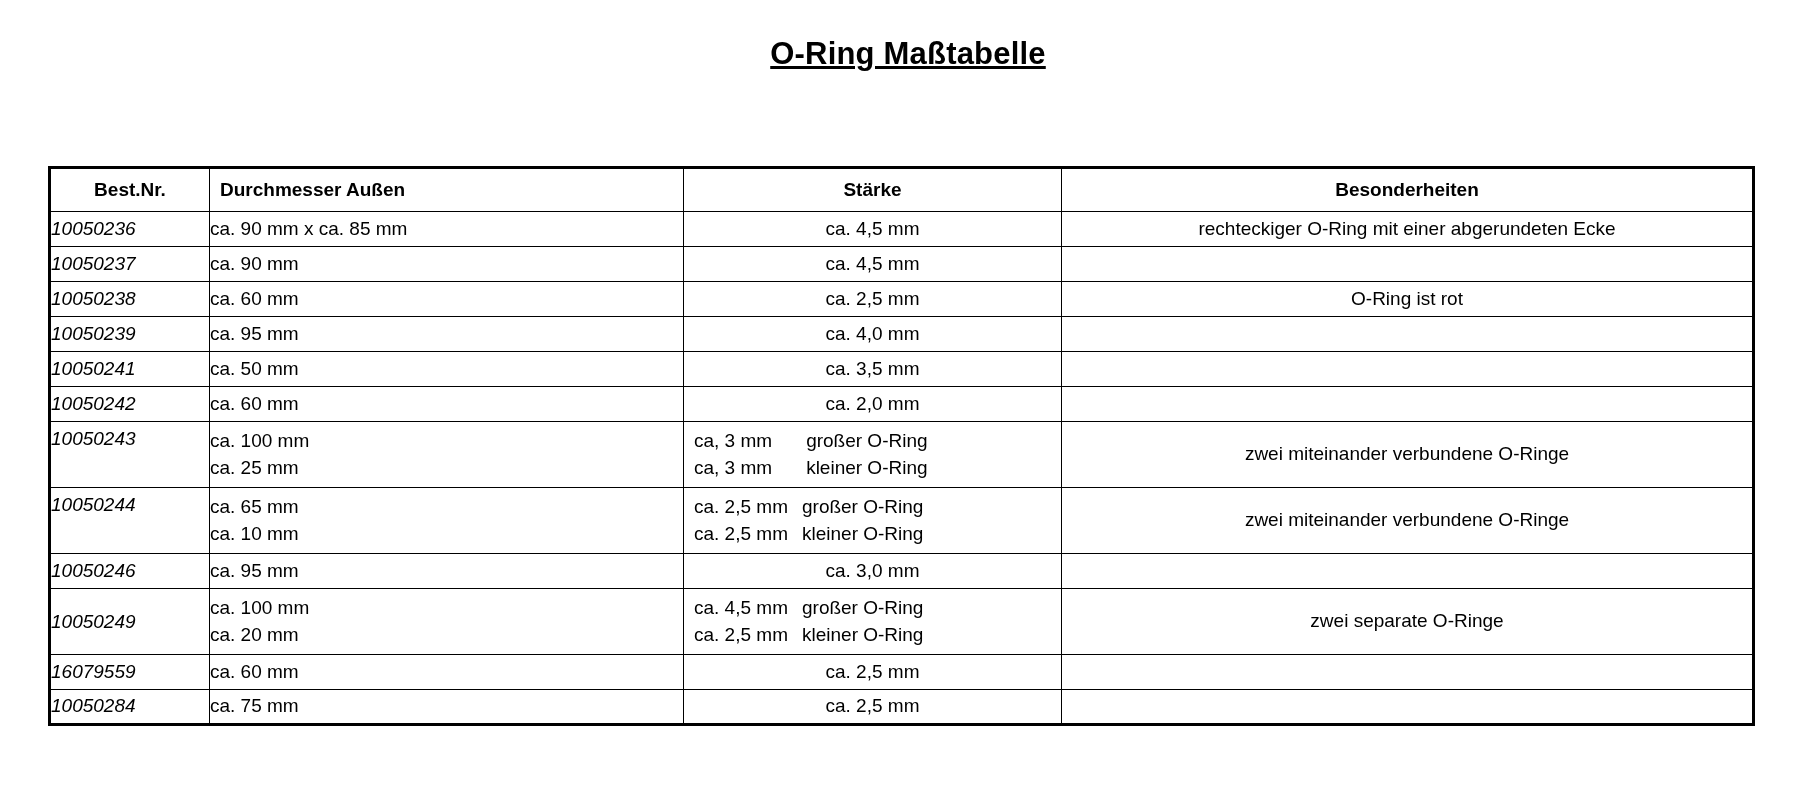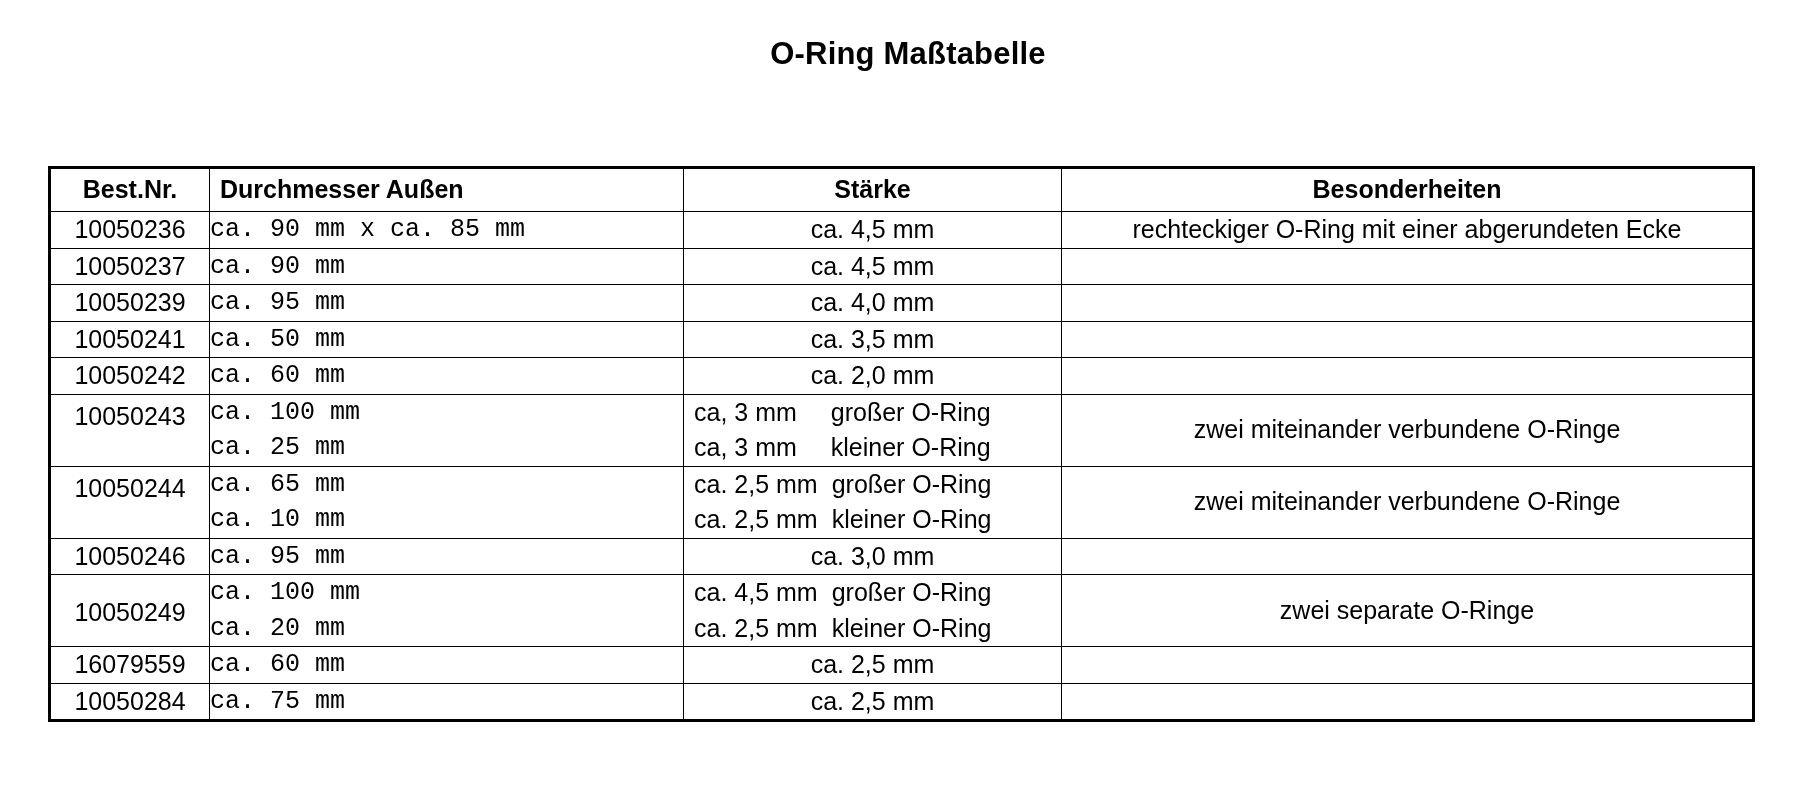--- a/index.html
+++ b/index.html
@@ -17,20 +17,21 @@
   .page {
     position: relative;
     width: 1800px;
     height: 798px;
     box-sizing: border-box;
   }
   .title {
     text-align: center;
     font-size: 31px;
     font-weight: bold;
+    text-decoration: underline;
     margin-top: 36px;
     margin-bottom: 14px;
     letter-spacing: 0.2px;
     padding-left: 16px;
   }
   .table-wrap {
     position: absolute;
     left: 48px;
     top: 130px;
     width: 1704px;
@@ -38,21 +39,21 @@
   table.oring {
     border-collapse: collapse;
     width: 1704px;
     table-layout: fixed;
     border: 3px solid #000;
   }
   table.oring th, table.oring td {
     border: 1px solid #000;
     padding: 0;
     vertical-align: middle;
-    font-size: 25px;
+    font-size: 19px;
     line-height: 1.42;
   }
   thead th {
     font-weight: bold;
     font-size: 24px;
     height: 44px;
     padding: 3px 6px;
     box-sizing: border-box;
   }
   thead th.c-best {
@@ -68,27 +69,27 @@
   thead th.c-bes {
     text-align: center;
   }
   
   col.w-best { width: 160px; }
   col.w-durch { width: 474px; }
   col.w-staerke { width: 378px; }
   col.w-bes { width: 692px; }
 
   td.best {
-    text-align: center;
+    text-align: left;
     font-size: 21px;
+    font-style: italic;
   }
   td.durch {
     text-align: left;
     padding-left: 10px;
-    font-family: Liberation Mono, monospace;
   }
   td.staerke {
     text-align: center;
   }
   td.bes {
     text-align: center;
   }
   .row-single td {
     height: 35px;
     box-sizing: border-box;
@@ -146,20 +147,26 @@
           <td class="bes">rechteckiger O-Ring mit einer abgerundeten Ecke</td>
         </tr>
 
         <tr class="row-single">
           <td class="best">10050237</td>
           <td class="durch">ca. 90 mm</td>
           <td class="staerke">ca. 4,5 mm</td>
           <td class="bes"></td>
         </tr>
 
+        <tr class="row-single">
+          <td class="best">10050238</td>
+          <td class="durch">ca. 60 mm</td>
+          <td class="staerke">ca. 2,5 mm</td>
+          <td class="bes">O-Ring ist rot</td>
+        </tr>
 
         <tr class="row-single">
           <td class="best">10050239</td>
           <td class="durch">ca. 95 mm</td>
           <td class="staerke">ca. 4,0 mm</td>
           <td class="bes"></td>
         </tr>
 
         <tr class="row-single">
           <td class="best">10050241</td>

